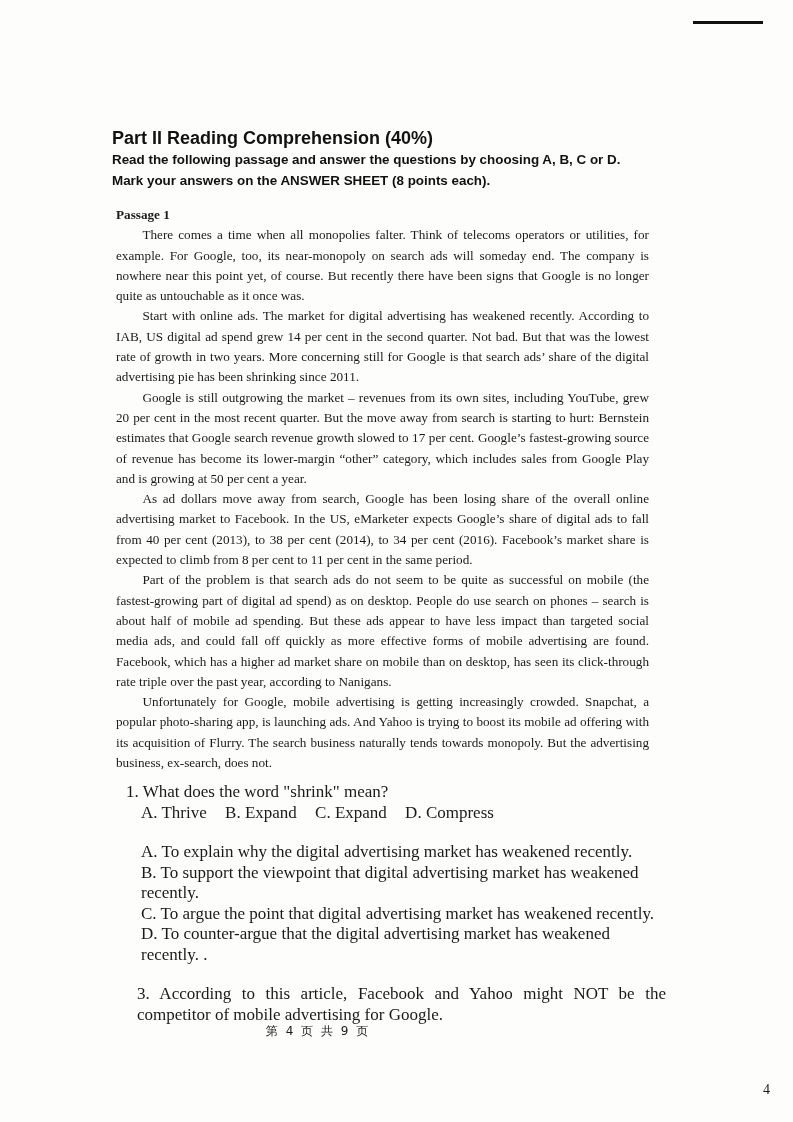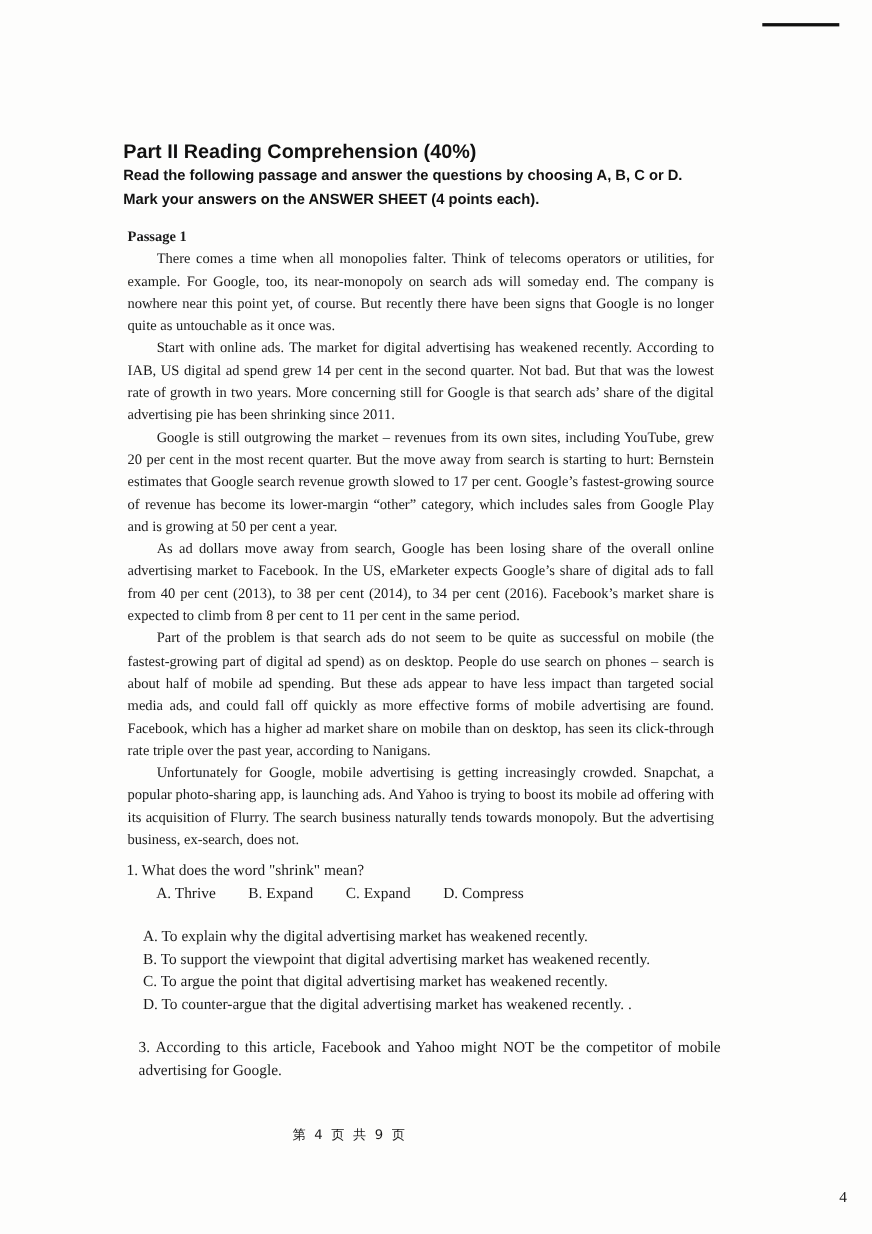--- a/index.html
+++ b/index.html
@@ -18,47 +18,47 @@
       font-weight: bold; font-size: 13.4px; line-height: 21px; color: #111;
     }
     .header .line1 { font-size: 18px; }
     .passage {
       position: absolute; left: 116px; top: 205px; width: 533px;
       font-size: 13.2px; line-height: 20.3px;
     }
     .passage-title { font-weight: bold; margin: 0; }
     .passage p { margin: 0; text-indent: 2em; text-align: justify; }
     .questions {
-      position: absolute; left: 115px; top: 782px; width: 540px;
-      font-size: 14px; line-height: 20.5px;
+      position: absolute; left: 126px; top: 782px; width: 540px;
+      font-size: 17px; line-height: 20.5px;
     }
     .q { margin-bottom: 19px; }
     .q .stem { margin: 0; }
     .q .opts { padding-left: 15px; }
     .q .opt { display: block; }
-    .q1 .opts .opt { display: inline-block; margin-right: 14px; margin-left: 12px; }
+    .q1 .opts .opt { display: inline-block; margin-right: 14px; }
     .q3 .stem { text-align: justify; margin-left: 11px; }
     .footer {
       position: absolute; left: 0; width: 636px; top: 1023px;
       text-align: center; font-size: 12px; letter-spacing: 2px;
       font-family: "DejaVu Sans", sans-serif;
     }
     .page-num {
       position: absolute; left: 763px; top: 1082px; font-size: 14px;
     }
   </style>
 </head>
 <body>
 
 <div class="top-rule"></div>
 
 <div class="header">
   <div class="line1">Part II Reading Comprehension (40%)</div>
   <div>Read the following passage and answer the questions by choosing A, B, C or D.</div>
-  <div>Mark your answers on the ANSWER SHEET (4 points each).</div>
+  <div>Mark your answers on the ANSWER SHEET (8 points each).</div>
 </div>
 
 <div class="passage">
   <p class="passage-title" style="text-indent:0">Passage 1</p>
   <p>There comes a time when all monopolies falter. Think of telecoms operators or utilities, for example. For Google, too, its near-monopoly on search ads will someday end. The company is nowhere near this point yet, of course. But recently there have been signs that Google is no longer quite as untouchable as it once was.</p>
   <p>Start with online ads. The market for digital advertising has weakened recently. According to IAB, US digital ad spend grew 14 per cent in the second quarter. Not bad. But that was the lowest rate of growth in two years. More concerning still for Google is that search ads’ share of the digital advertising pie has been shrinking since 2011.</p>
   <p>Google is still outgrowing the market – revenues from its own sites, including YouTube, grew 20 per cent in the most recent quarter. But the move away from search is starting to hurt: Bernstein estimates that Google search revenue growth slowed to 17 per cent. Google’s fastest-growing source of revenue has become its lower-margin “other” category, which includes sales from Google Play and is growing at 50 per cent a year.</p>
   <p>As ad dollars move away from search, Google has been losing share of the overall online advertising market to Facebook. In the US, eMarketer expects Google’s share of digital ads to fall from 40 per cent (2013), to 38 per cent (2014), to 34 per cent (2016). Facebook’s market share is expected to climb from 8 per cent to 11 per cent in the same period.</p>
   <p>Part of the problem is that search ads do not seem to be quite as successful on mobile (the fastest-growing part of digital ad spend) as on desktop. People do use search on phones – search is about half of mobile ad spending. But these ads appear to have less impact than targeted social media ads, and could fall off quickly as more effective forms of mobile advertising are found. Facebook, which has a higher ad market share on mobile than on desktop, has seen its click-through rate triple over the past year, according to Nanigans.</p>
   <p>Unfortunately for Google, mobile advertising is getting increasingly crowded. Snapchat, a popular photo-sharing app, is launching ads. And Yahoo is trying to boost its mobile ad offering with its acquisition of Flurry. The search business naturally tends towards monopoly. But the advertising business, ex-search, does not.</p>

